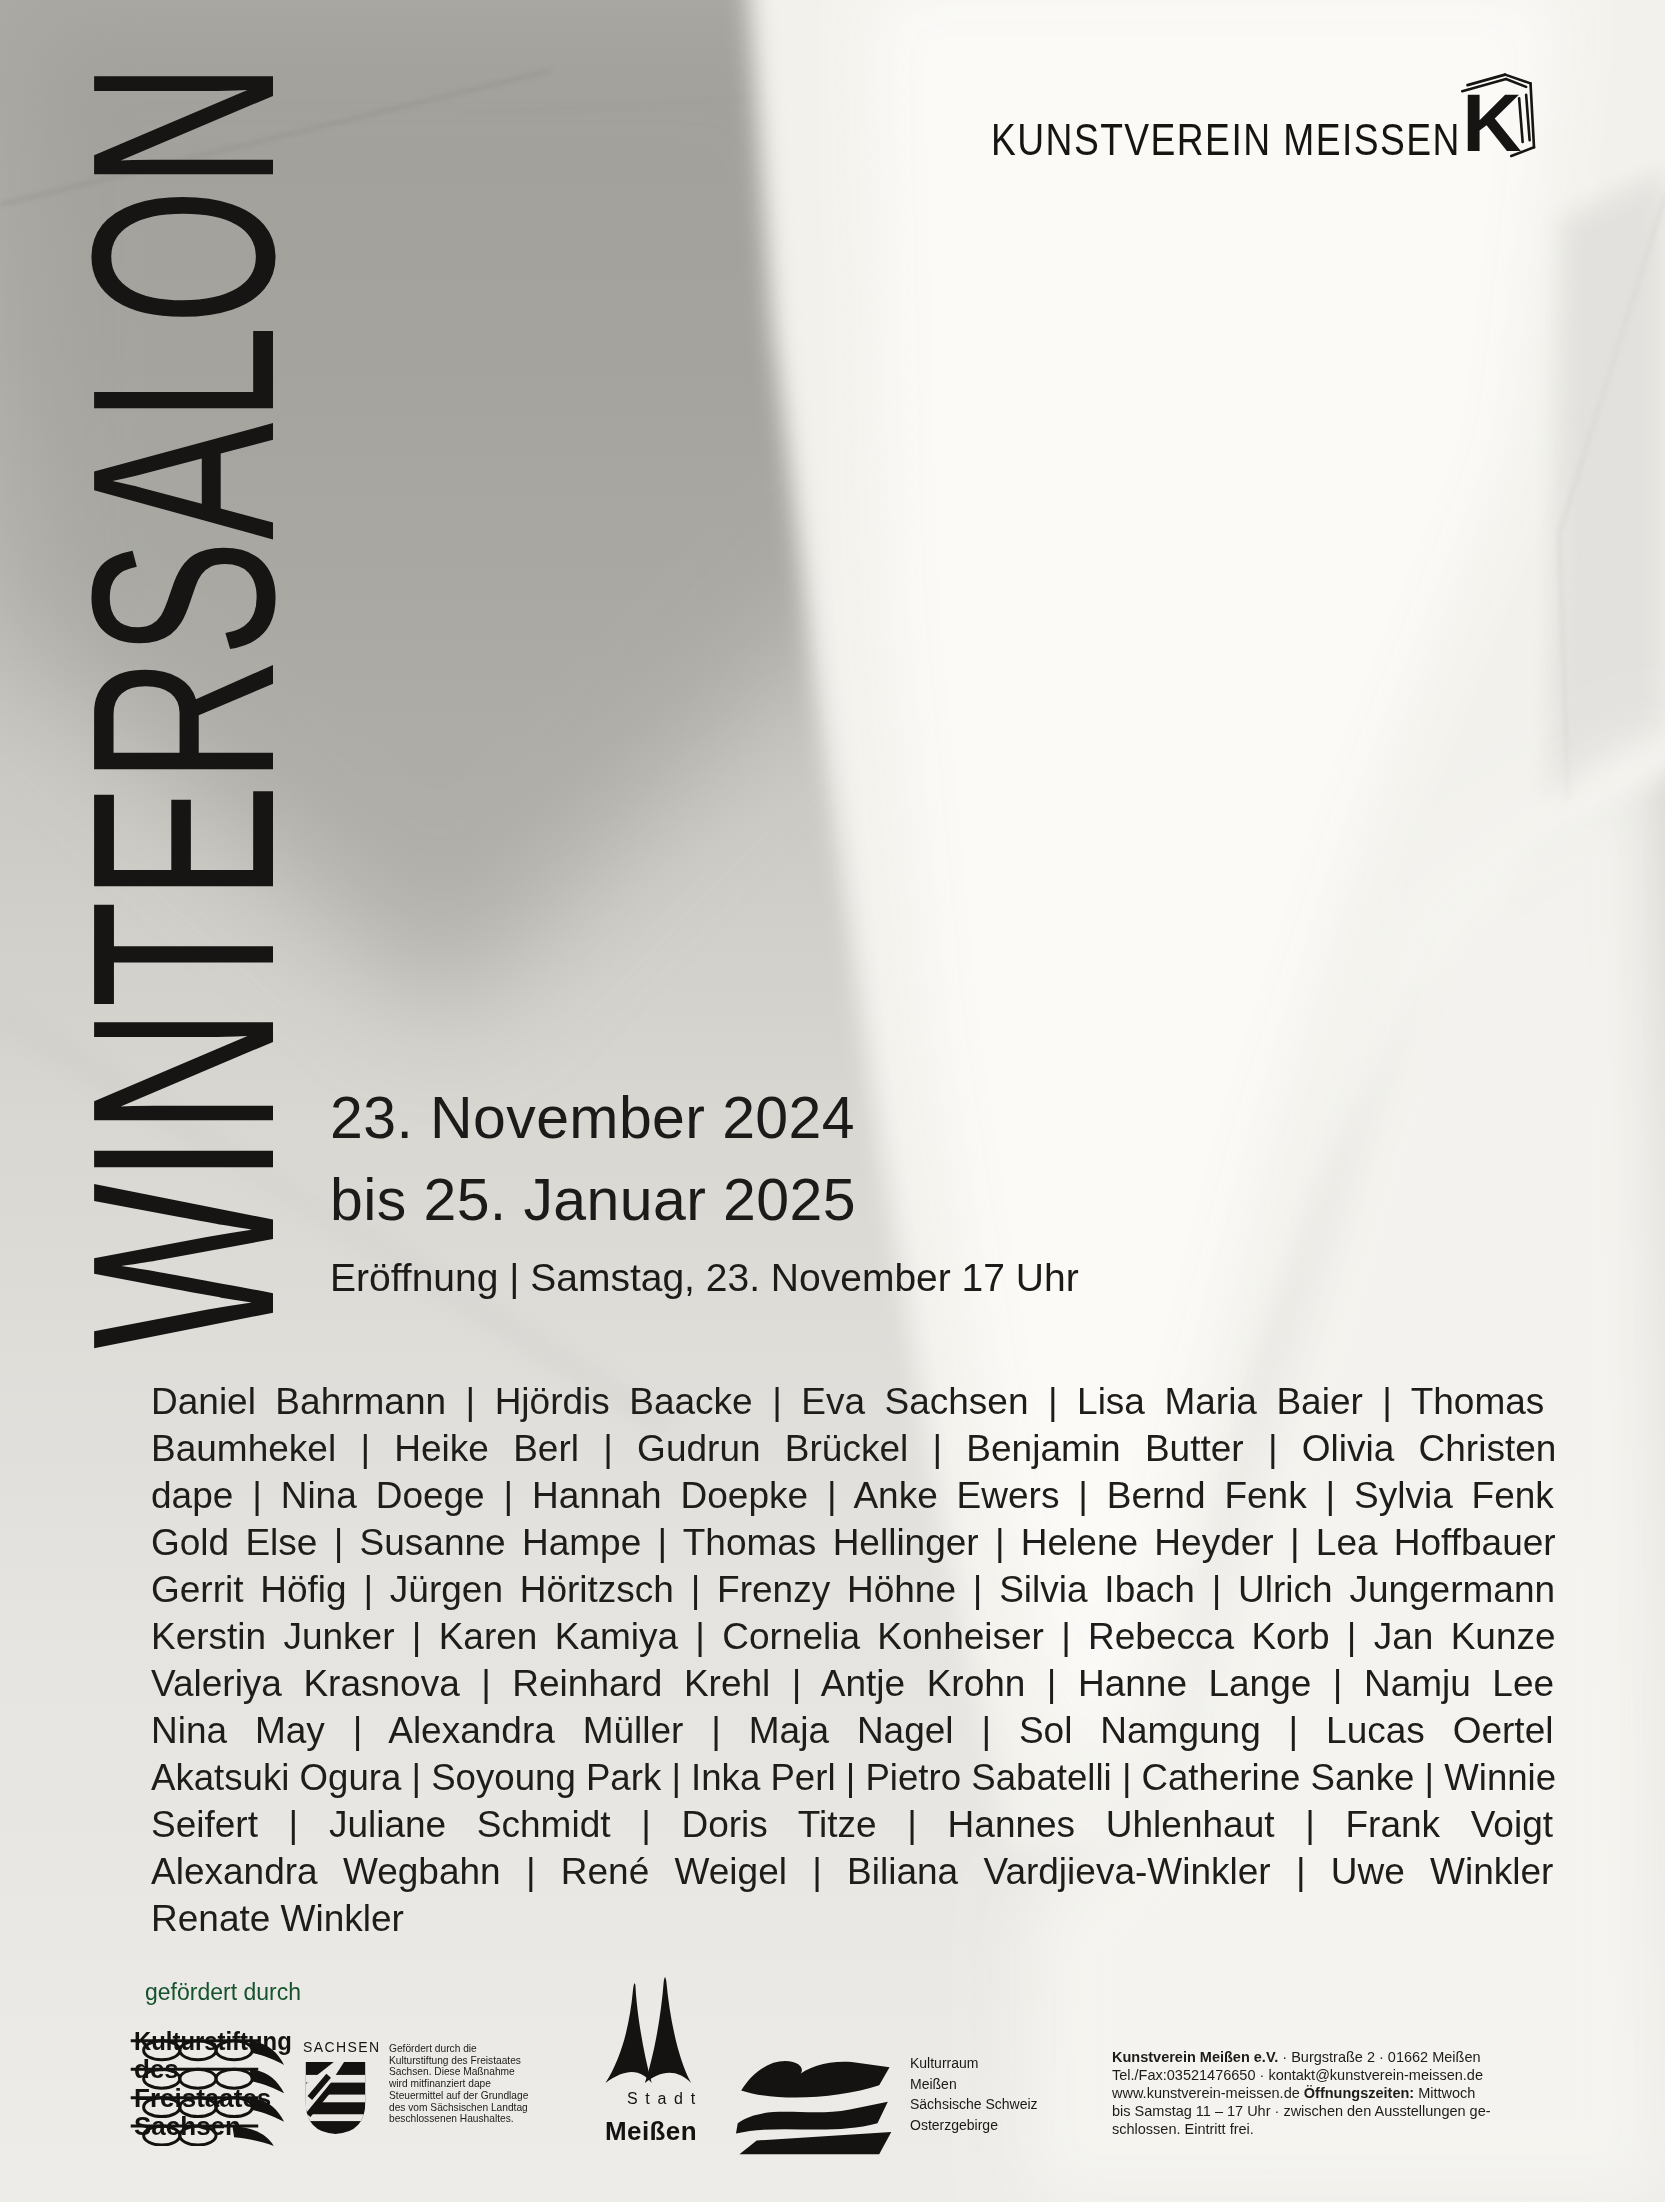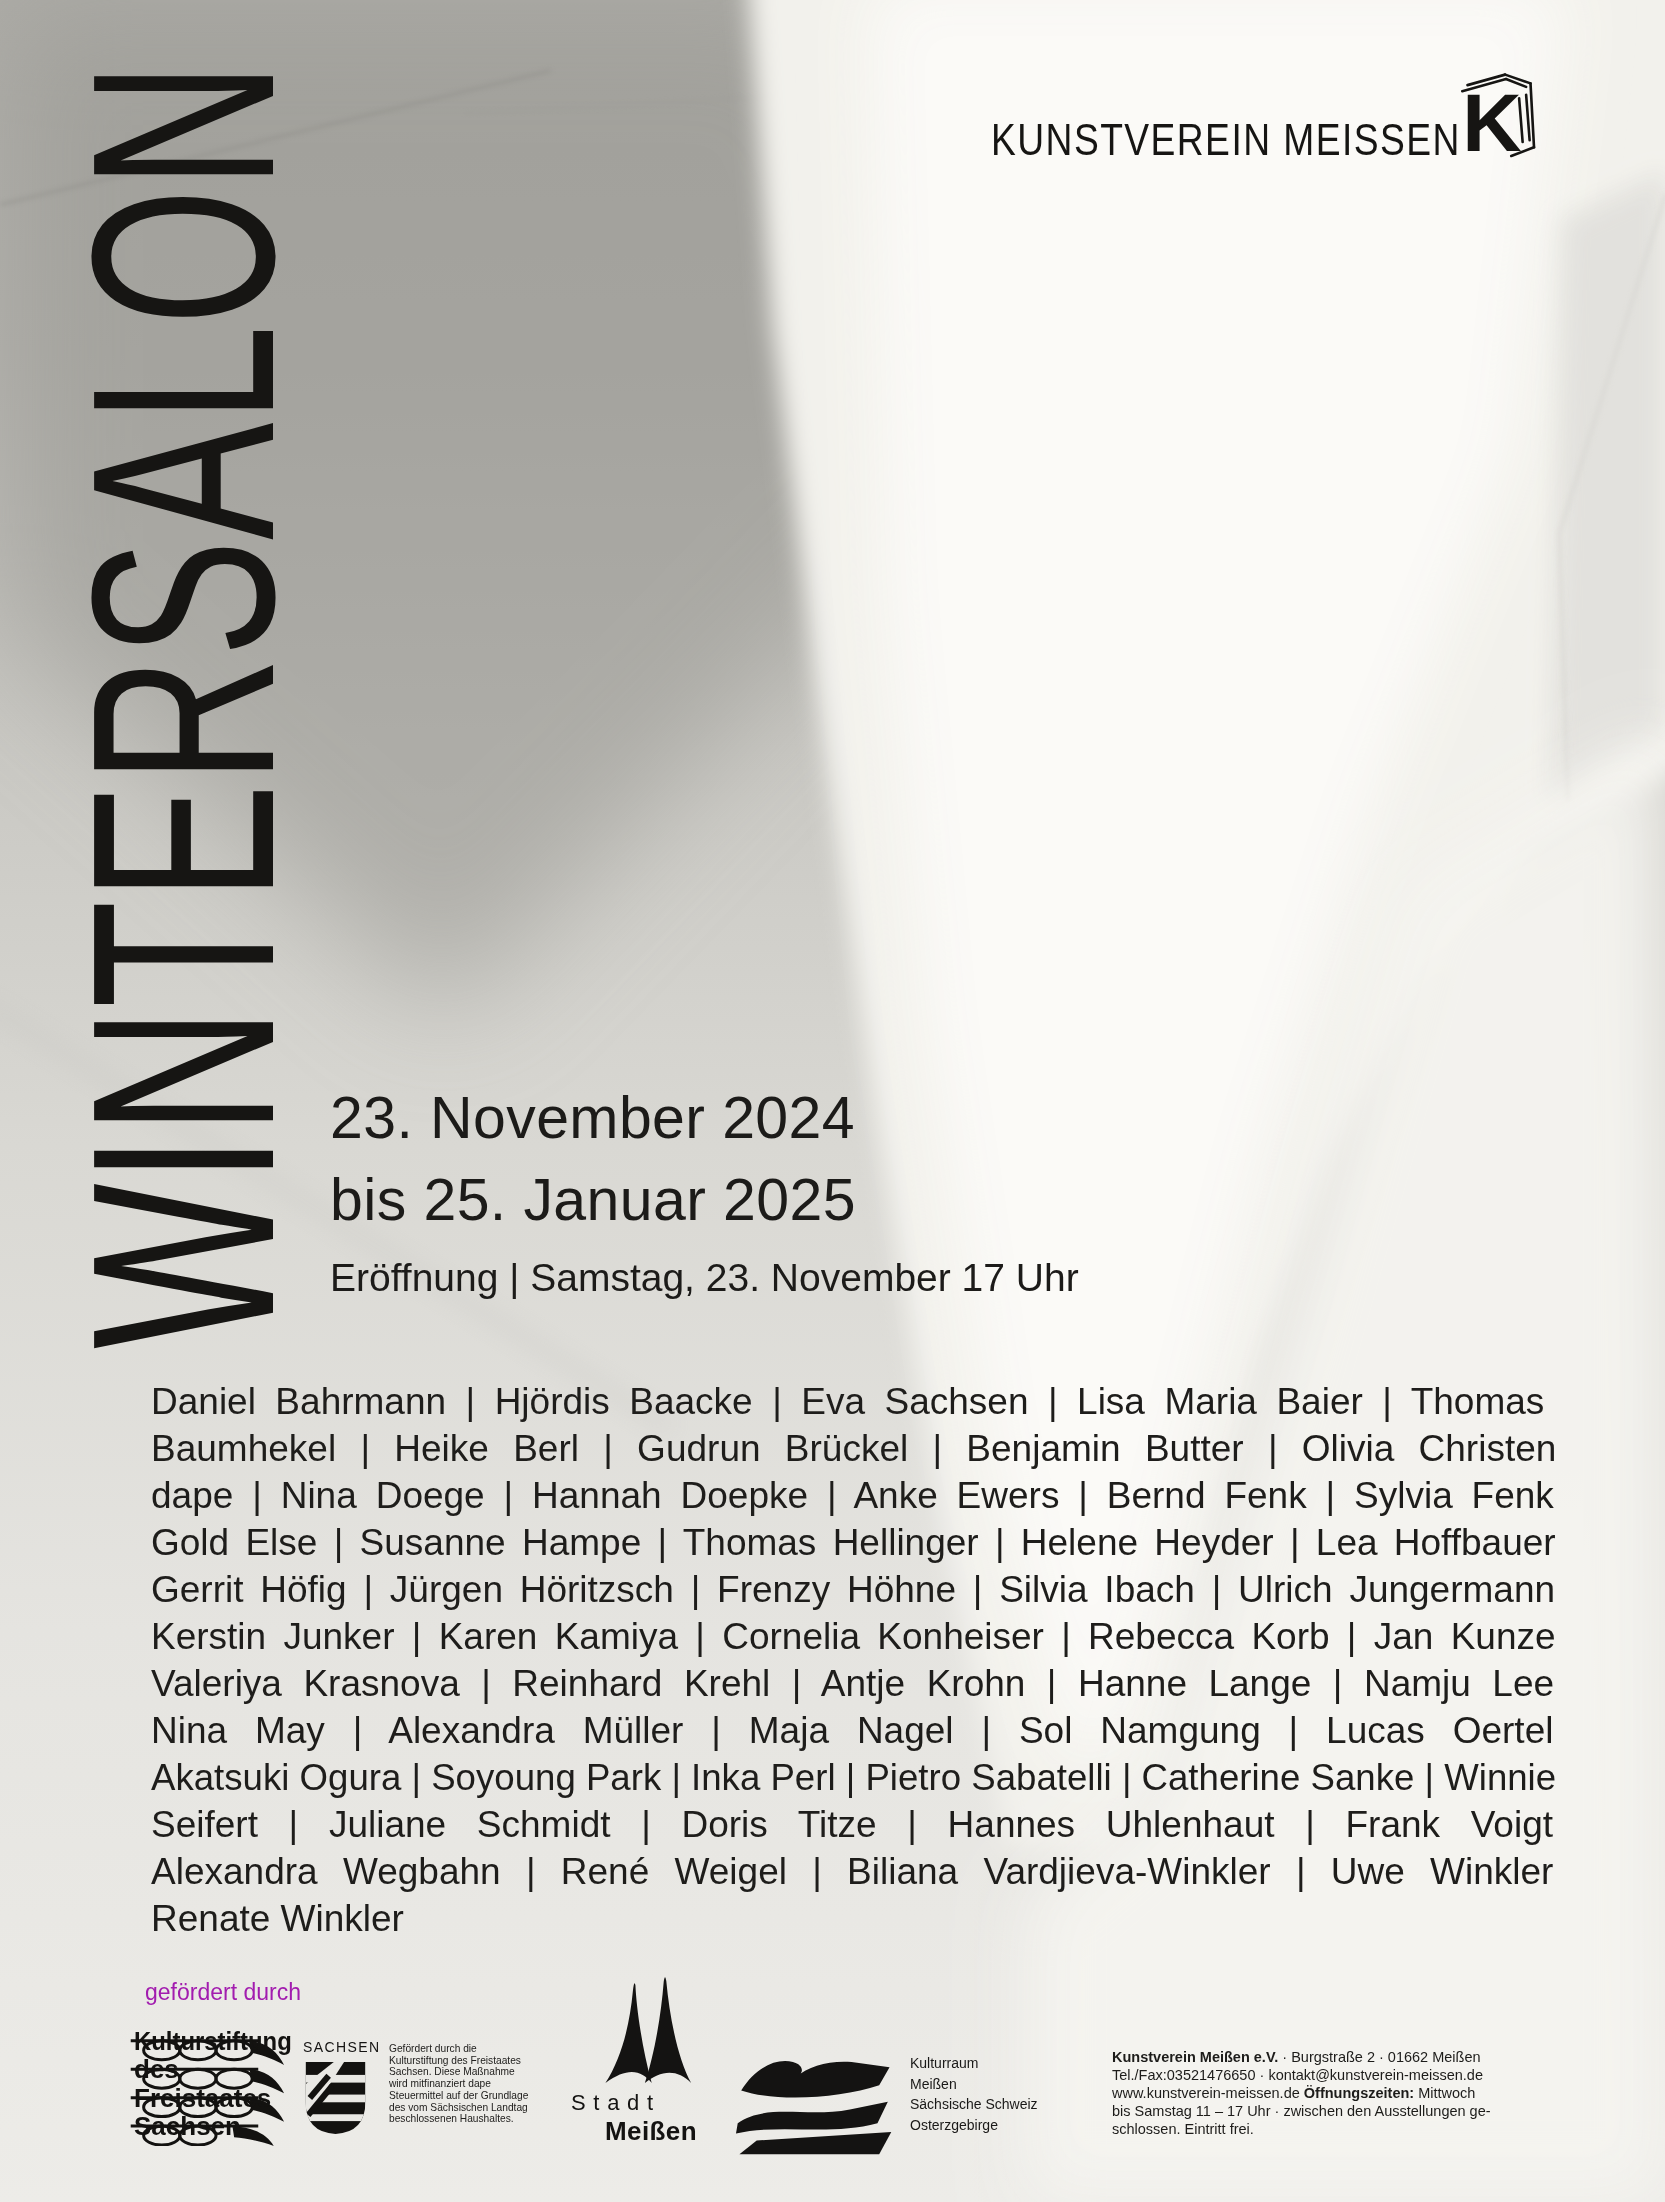--- a/index.html
+++ b/index.html
@@ -24,32 +24,32 @@
   .dates{position:absolute;left:330px;top:1077px;}
   .dates .big{font-size:59px;line-height:82px;letter-spacing:0.4px;}
   .dates .opening{margin-top:13.8px;font-size:39px;line-height:45px;}
   
   .artists{position:absolute;left:151px;top:1378px;width:1389px;}
   .jwrap{display:block;overflow:visible;}
   .artists .jwrap{height:47px;}
   .jline{display:inline-block;white-space:nowrap;transform-origin:0 50%;}
   .artists .jline{font-size:37px;line-height:47px;color:#1e1d1b;}
   
-  .funding-label{position:absolute;left:145px;top:1979px;font-size:23px;color:#a21caf;}
+  .funding-label{position:absolute;left:145px;top:1979px;font-size:23px;color:#14532d;}
   .ksf{position:absolute;left:129px;top:2027px;width:162px;height:119px;}
   .ksf svg{position:absolute;inset:0;}
   .ksf .ks-row{position:absolute;left:5px;width:157px;height:28px;}
   .ksf .jline{font-size:26px;font-weight:700;line-height:28px;color:#131210;}
   .sachsen{position:absolute;left:303px;top:2039px;width:77px;}
   .sachsen .word{font-size:14px;letter-spacing:1.4px;color:#151413;}
   .sachsen svg{display:block;margin-top:5.2px;}
   .finep{position:absolute;left:389px;top:2043px;width:169px;
          font-size:10.2px;line-height:11.7px;color:#22211f;}
   .stadt-spires{position:absolute;left:602px;top:1974px;width:96px;height:110px;}
-  .stadt-w1{position:absolute;left:571px;top:2090px;font-size:22px;letter-spacing:7.7px;color:#141312;}
+  .stadt-w1{position:absolute;left:627px;top:2090px;font-size:16px;letter-spacing:7.7px;color:#141312;}
   .stadt-w2{position:absolute;left:605px;top:2116px;font-size:26px;font-weight:700;letter-spacing:0.4px;color:#141312;}
   .kraum-icon{position:absolute;left:736px;top:2049px;width:157px;height:108px;}
   .kraum-text{position:absolute;left:910px;top:2053px;font-size:14px;line-height:20.5px;color:#1a1918;}
   .contact{position:absolute;left:1112px;top:2048px;width:430px;
            font-size:14.5px;line-height:18px;color:#1d1c1a;}
   .contact .b{font-weight:700;}
   .nosel{user-select:none;}
 </style>
 </head>
 <body>

